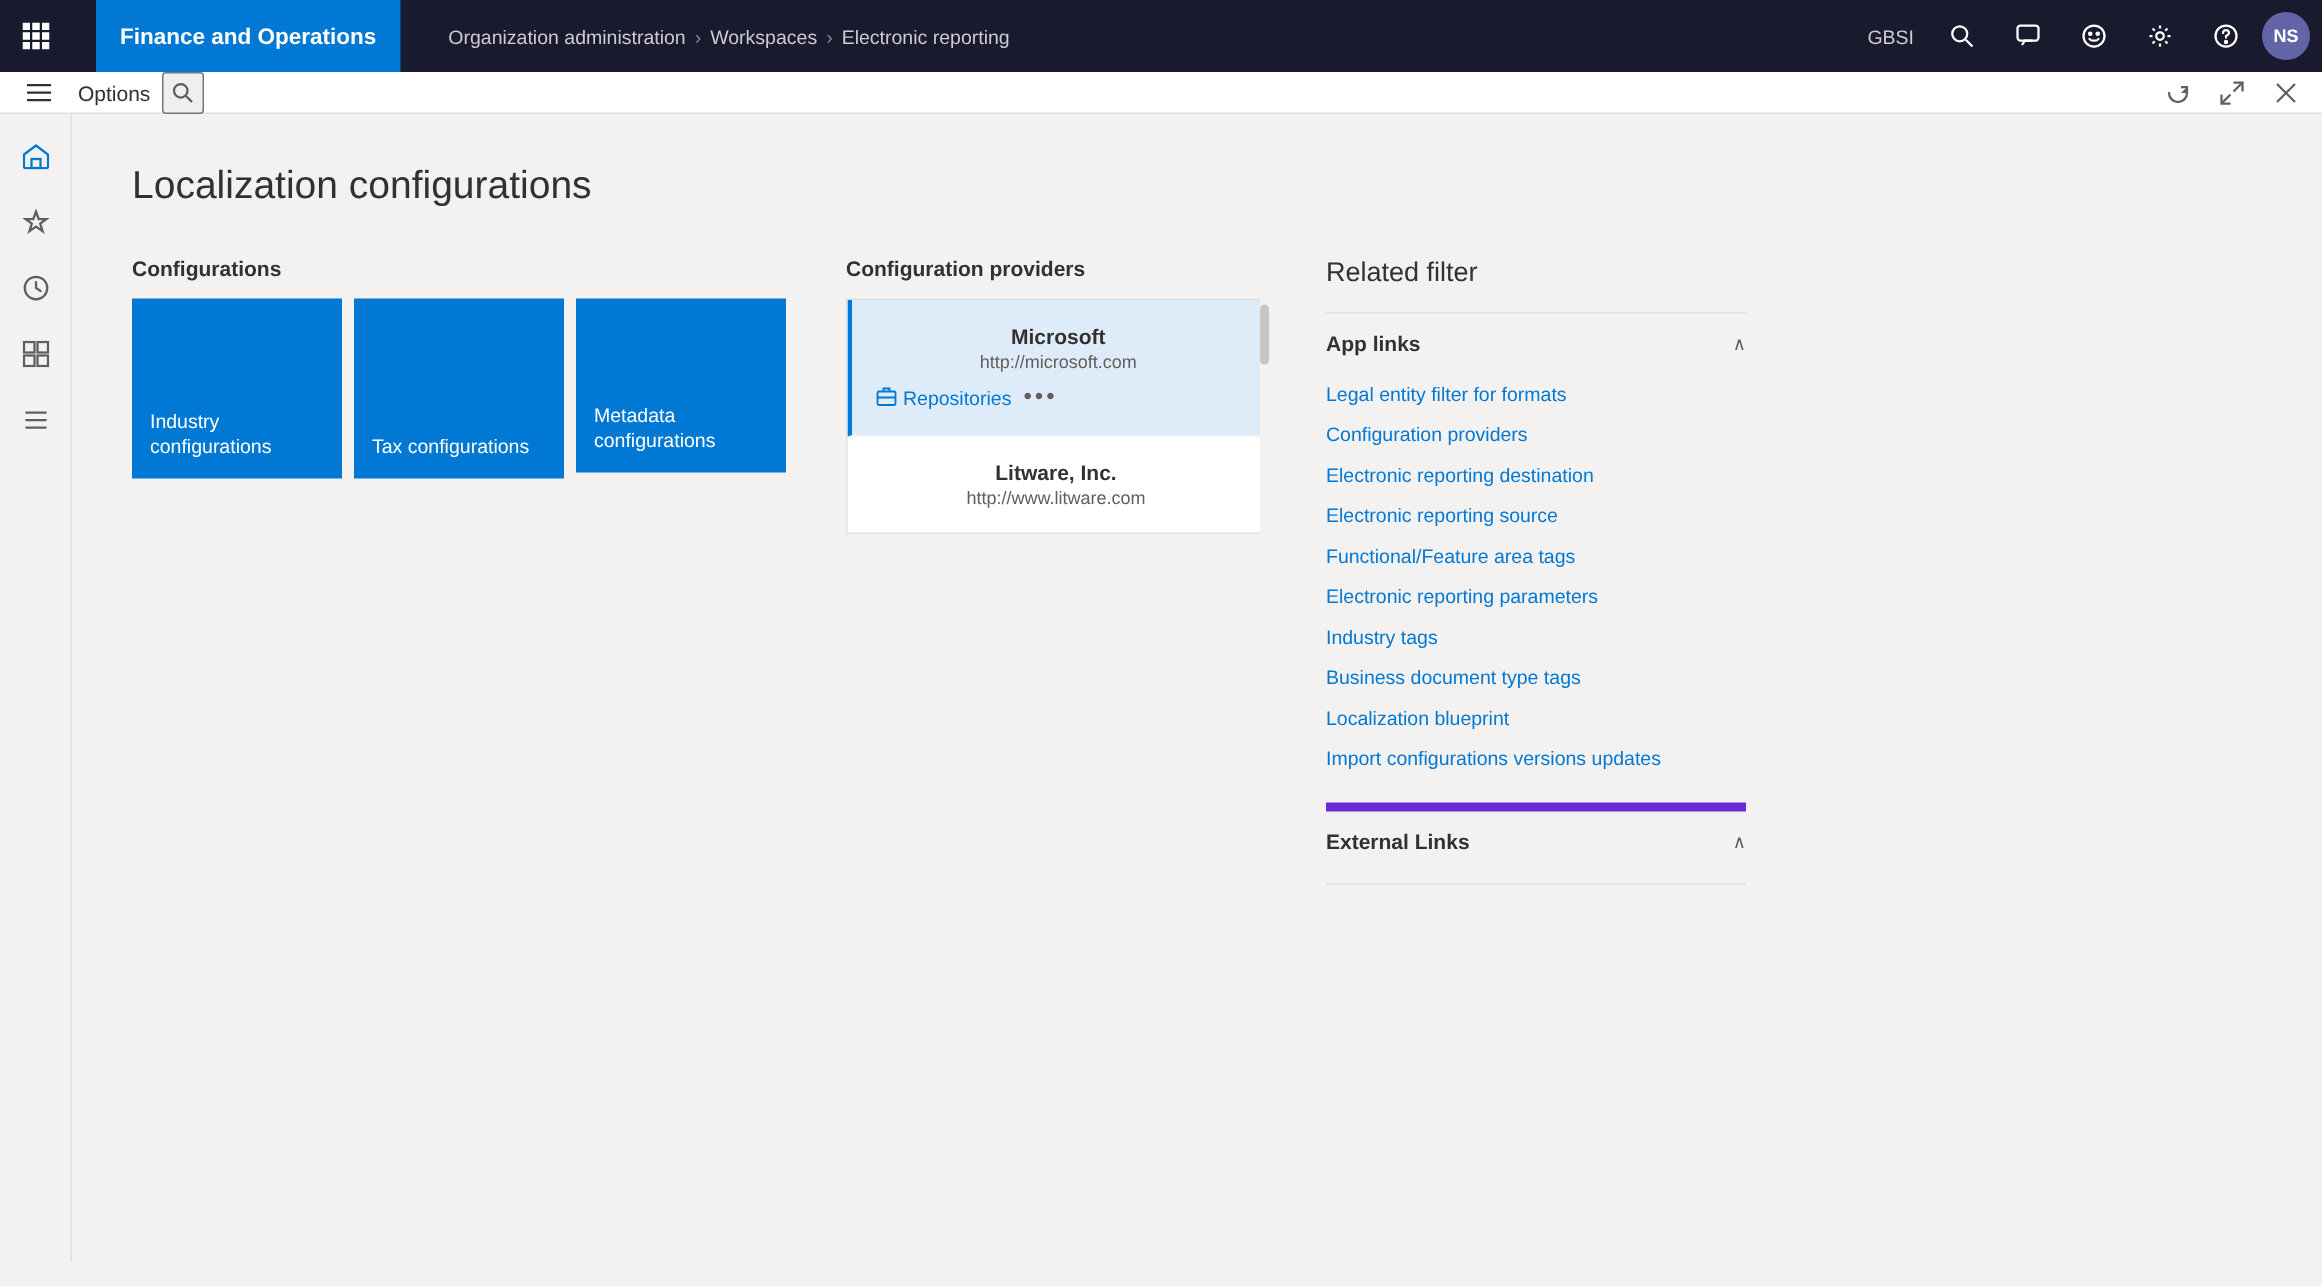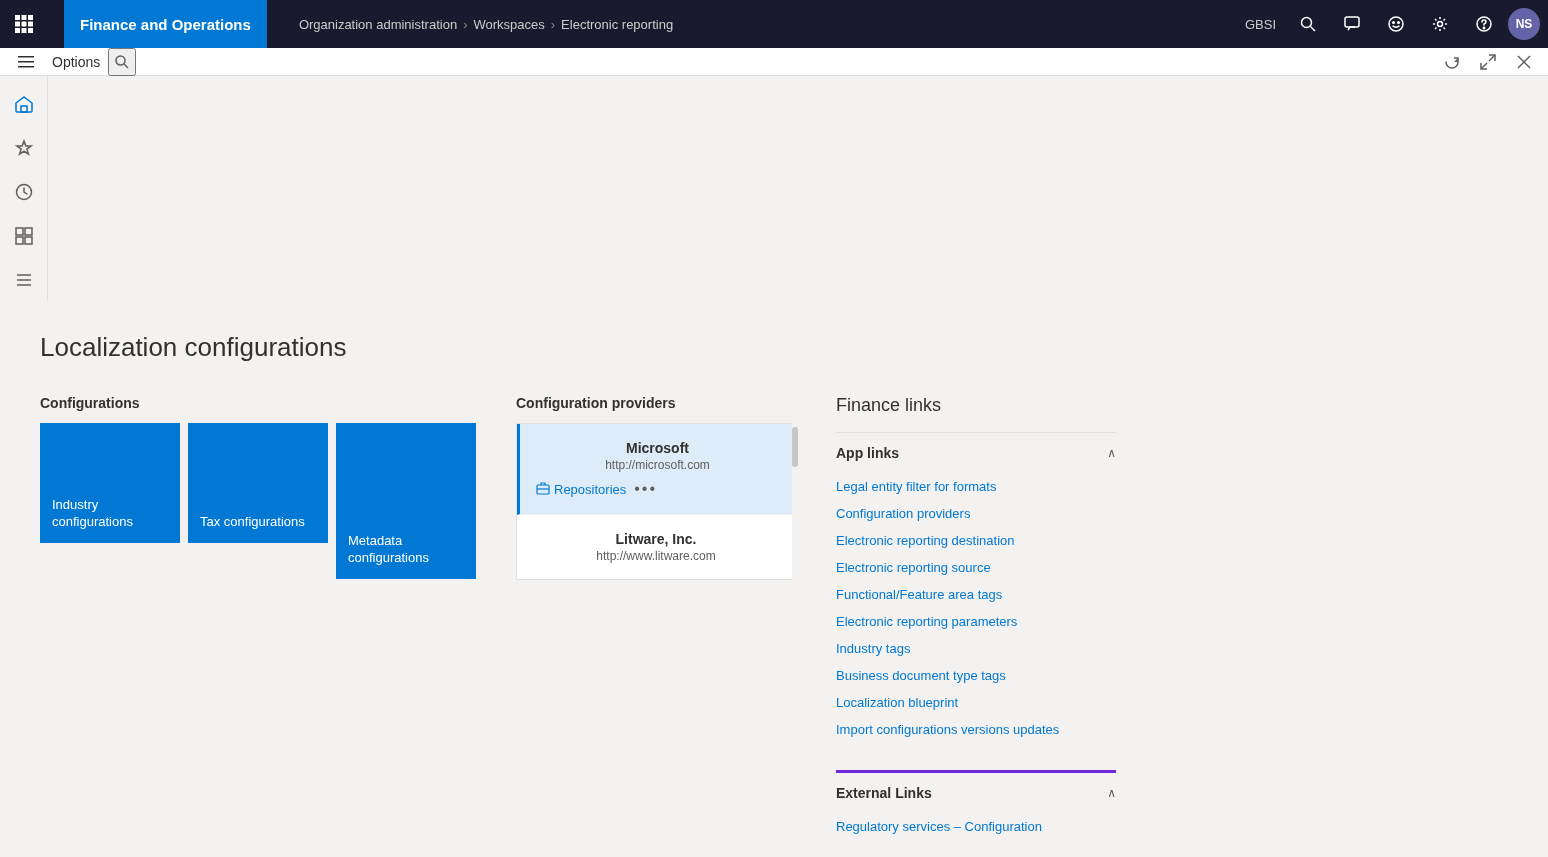--- a/index.html
+++ b/index.html
@@ -108,21 +108,20 @@
       width: 32px; height: 32px;
       display: flex; align-items: center; justify-content: center;
       cursor: pointer; color: #605e5c;
       background: transparent; border: none; font-size: 16px;
     }
 
     
     .main-container {
       display: flex;
       height: calc(857px - 48px - 44px);
-      flex-direction: column;
     }
 
     
     .left-sidebar {
       width: 48px;
       background: #f3f2f1;
       border-right: 1px solid #e0e0e0;
       display: flex;
       flex-direction: column;
       align-items: center;
@@ -265,22 +264,22 @@
     }
     .link-item {
       padding: 6px 0;
       color: #0078d4;
       font-size: 13px;
       cursor: pointer;
       display: block;
       text-decoration: none;
     }
     .link-group-bottom {
-      border-top: 3px solid #6d28d9;
-      margin-top: 15px;
+      border-top: 6px solid #6d28d9;
+      margin-top: 4px;
     }
 
     
     .provider-list::-webkit-scrollbar { width: 6px; }
     .provider-list::-webkit-scrollbar-track { background: #f3f2f1; }
     .provider-list::-webkit-scrollbar-thumb { background: #c8c6c4; border-radius: 3px; }
   </style>
 </head>
 <body>
 
@@ -435,21 +434,21 @@
 
       <div class="configs-section">
         <div class="section-heading">Configurations</div>
         <div class="config-tiles">
           <div class="config-tile">
             <span>Industry configurations</span>
           </div>
           <div class="config-tile">
             <span>Tax configurations</span>
           </div>
-          <div class="config-tile" style="width:140px;height:156px;">
+          <div class="config-tile" style="width:140px;height:116px;">
             <span>Metadata configurations</span>
           </div>
         </div>
       </div>
 
       <div class="providers-section">
         <div class="section-heading">Configuration providers</div>
         <div style="position:relative;text-align:center;">
           <div class="provider-list">
 
@@ -475,21 +474,21 @@
             </div>
           </div>
 
           <div style="position:absolute;right:-2px;top:0;width:6px;height:100%;background:#f3f2f1;">
             <div style="width:6px;height:40px;background:#c8c6c4;border-radius:3px;margin-top:4px;"></div>
           </div>
         </div>
       </div>
 
       <div class="related-links-section">
-        <div class="related-links-heading">Finance links</div>
+        <div class="related-links-heading">Related filter</div>
 
         <div class="link-group">
           <div class="link-group-header">
             <span class="link-group-title">App links</span>
             <span class="chevron-icon">∧</span>
           </div>
           <div class="link-list">
             <a class="link-item">Legal entity filter for formats</a>
             <a class="link-item">Configuration providers</a>
             <a class="link-item">Electronic reporting destination</a>
@@ -501,22 +500,19 @@
             <a class="link-item">Localization blueprint</a>
             <a class="link-item">Import configurations versions updates</a>
           </div>
         </div>
 
         <div class="link-group link-group-bottom">
           <div class="link-group-header">
             <span class="link-group-title">External Links</span>
             <span class="chevron-icon">∧</span>
           </div>
-          <div class="link-list">
-            <a class="link-item">Regulatory services – Configuration</a>
-          </div>
         </div>
         <div style="border-top:1px solid #e0e0e0;margin-top:8px;"></div>
       </div>
 
     </div>
   </div>
 </div>
 
 </body></html>

